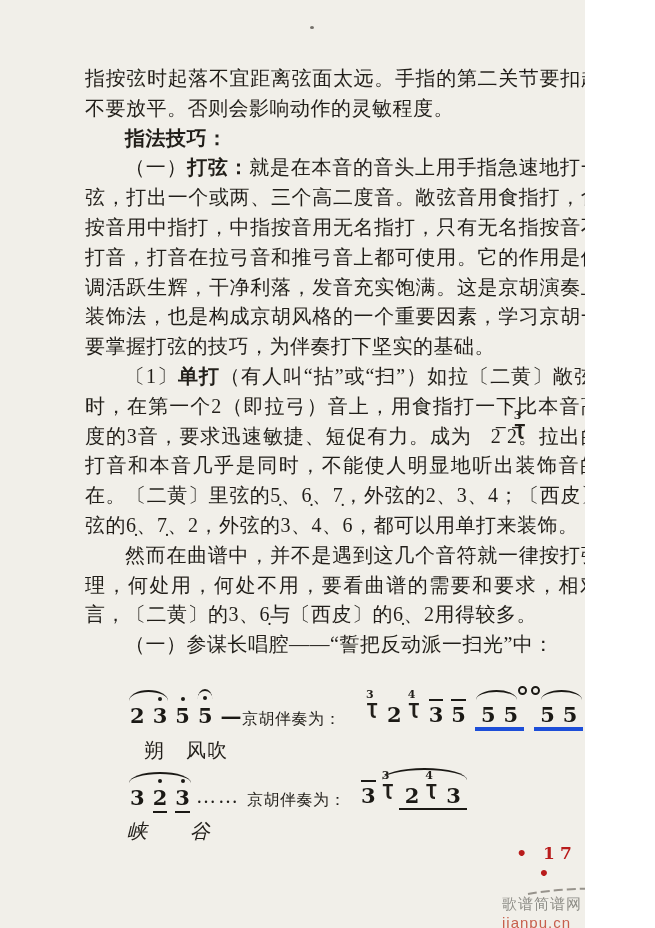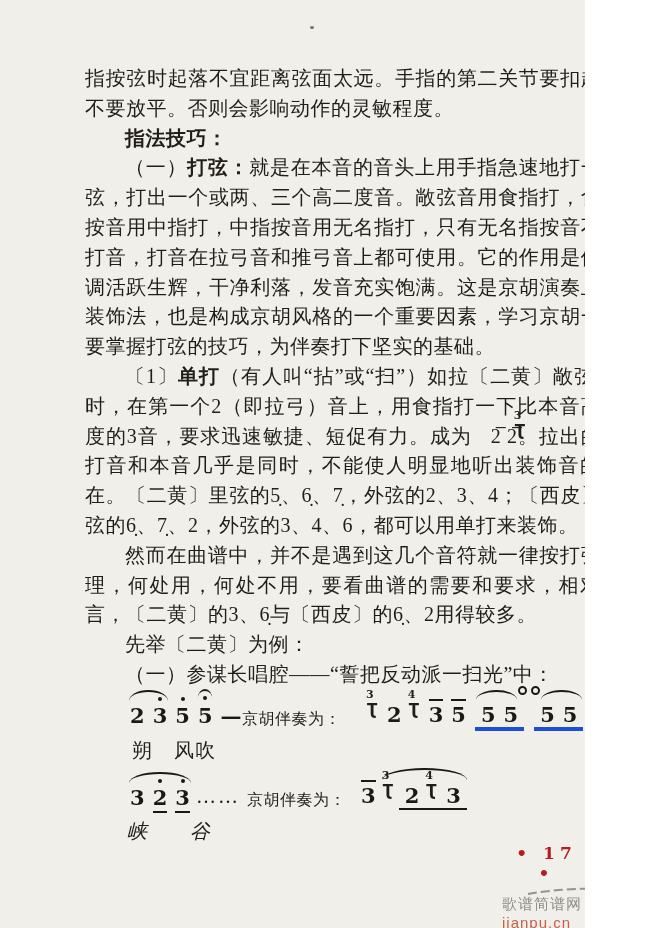--- a/index.html
+++ b/index.html
@@ -66,28 +66,27 @@
   <i class="speck s2"></i>
   <i class="speck s3"></i>
   <i class="speck s4"></i>
 
   <div class="textflow">
     <p class="noindent">指按弦时起落不宜距离弦面太远。手指的第二关节要扣起，不要放平。否则会影响动作的灵敏程度。</p>
     <p class="heading">指法技巧：</p>
     <p><span>（一）</span><span class="bold">打弦：</span><span>就是在本音的音头上用手指急速地打一下弦，打出一个或两、三个高二度音。敞弦音用食指打，食指按音用中指打，中指按音用无名指打，只有无名指按音不用打音，打音在拉弓音和推弓音上都可使用。它的作用是使曲调活跃生辉，干净利落，发音充实饱满。这是京胡演奏上的装饰法，也是构成京胡风格的一个重要因素，学习京胡一定要掌握打弦的技巧，为伴奏打下坚实的基础。</span></p>
     <p><span>〔1〕</span><span class="bold">单打</span><span>（有人叫“拈”或“扫”）如拉〔二黄〕敞弦2̅ 2̅时，在第一个2（即拉弓）音上，用食指打一下比本音高二度的3音，要求迅速敏捷、短促有力。成为</span><span class="orn"><sup>3</sup><span class="sg">Ʈ</span></span><span>2̅ 2̅。拉出的单打音和本音几乎是同时，不能使人明显地听出装饰音的存在。〔二黄〕里弦的5̣、6̣、7̣，外弦的2、3、4；〔西皮〕里弦的6̣、7̣、2，外弦的3、4、6，都可以用单打来装饰。</span></p>
     <p>然而在曲谱中，并不是遇到这几个音符就一律按打弦处理，何处用，何处不用，要看曲谱的需要和要求，相对而言，〔二黄〕的3、6̣与〔西皮〕的6̣、2用得较多。</p>
-    <p>先举〔二黄〕为例：</p>
     <p>（一）参谋长唱腔——“誓把反动派一扫光”中：</p>
   </div>
 
   <div class="mpart" style="left:126px;top:704px;">
     <span class="slurwrap"><span class="note">2</span><span class="note dot-a">3</span></span><span class="note dot-a">5</span><span class="note fermata">5</span><span class="note">—</span>
   </div>
-  <div class="lyrics" style="left:132px;top:737px;">朔　风吹</div>
+  <div class="lyrics" style="left:144px;top:737px;">朔　风吹</div>
 
   <div class="alabel" style="left:242px;top:709px;">京胡伴奏为：</div>
   <div class="mpart" style="left:364px;top:702px;">
     <span class="orn"><sup>3</sup><span class="sg">Ʈ</span></span><span class="note">2</span><span class="orn"><sup>4</sup><span class="sg">Ʈ</span></span><span class="note ovl">3</span><span class="note ovl">5</span><span class="beamg arcR"><span class="note">5</span><span class="note">5</span><i class="ring r"></i></span><span class="beamg arcL"><i class="ring l"></i><span class="note">5</span><span class="note">5</span><i class="tail-line"></i><i class="tail-head"></i></span>
   </div>
 
   <div class="mpart" style="left:126px;top:785px;">
     <span class="slurwrap"><span class="note">3</span><span class="note dot-a u8">2</span><span class="note dot-a u8">3</span></span><span class="ellip">……</span>
   </div>
   <div class="lyrics" style="left:127px;top:818px;font-style:italic;">峡　　谷</div>

